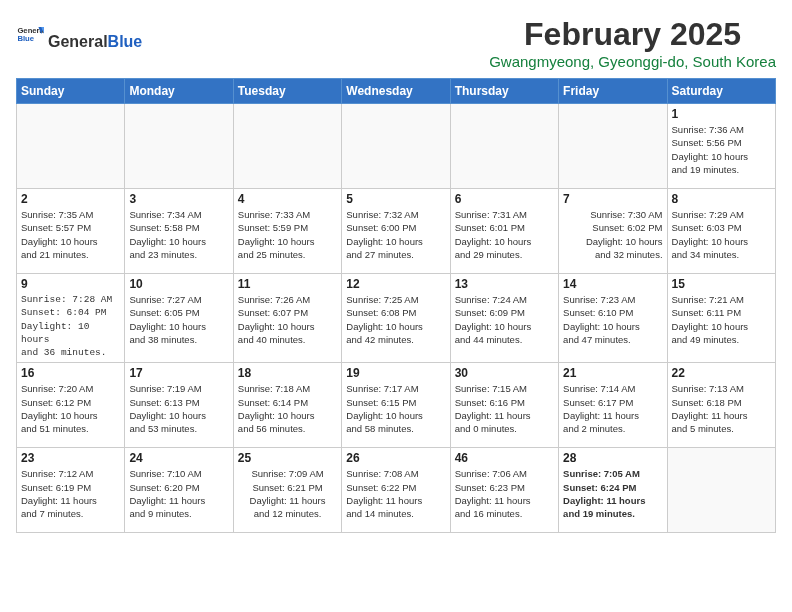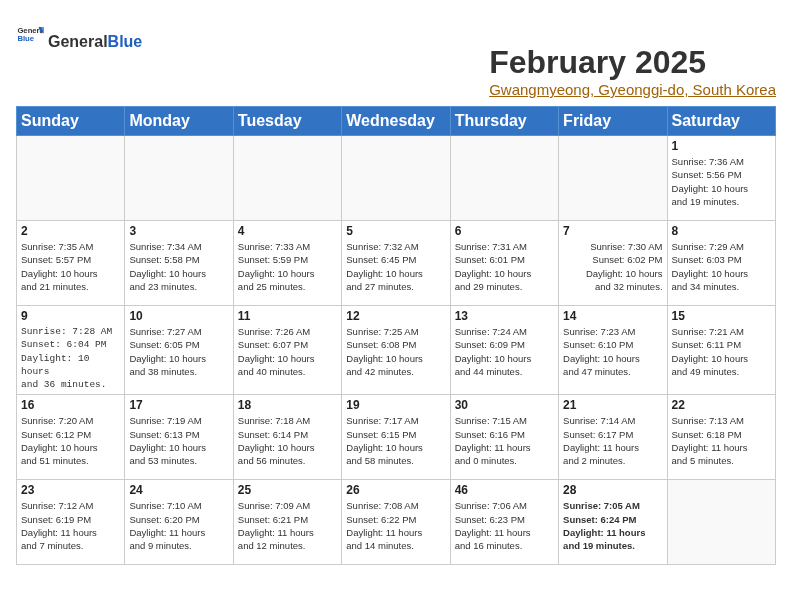--- a/index.html
+++ b/index.html
@@ -27,42 +27,40 @@
       line-height: 1.2;
       margin-top: 16px;
     }
     .logo-text .general { color: #333; }
     .logo-text .blue { color: #2060c0; }
     .logo-icon {
       width: 28px;
       height: 28px;
     }
     .title-area {
-      text-align: left;
-      margin-top: 28px;
+      text-align: center;
     }
     .month-year {
       font-size: 32px;
       font-weight: bold;
       color: #333;
     }
     .location {
       font-size: 15px;
-      color: #a16207;
-      text-decoration: underline;
+      color: #15803d;
     }
     .calendar {
       width: 100%;
       border-collapse: collapse;
       table-layout: fixed;
     }
     .calendar th {
       background-color: #3373c4;
       color: #fff;
-      font-size: 16px;
+      font-size: 12px;
       font-weight: bold;
       padding: 5px 4px;
       text-align: left;
       border: 1px solid #5590d0;
     }
     .calendar td {
       border: 1px solid #ccc;
       vertical-align: top;
       padding: 3px 4px;
       font-size: 10px;
@@ -151,21 +149,21 @@
         <td>
           <div class="day-number">4</div>
           <div class="day-info" style="white-space: pre-line;">Sunrise: 7:33 AM
 Sunset: 5:59 PM
 Daylight: 10 hours
 and 25 minutes.</div>
         </td>
         <td>
           <div class="day-number">5</div>
           <div class="day-info" style="white-space: pre-line;">Sunrise: 7:32 AM
-Sunset: 6:45 PM
+Sunset: 6:00 PM
 Daylight: 10 hours
 and 27 minutes.</div>
         </td>
         <td>
           <div class="day-number">6</div>
           <div class="day-info" style="white-space: pre-line;">Sunrise: 7:31 AM
 Sunset: 6:01 PM
 Daylight: 10 hours
 and 29 minutes.</div>
         </td>
@@ -296,21 +294,21 @@
         </td>
         <td>
           <div class="day-number">24</div>
           <div class="day-info" style="white-space: pre-line;">Sunrise: 7:10 AM
 Sunset: 6:20 PM
 Daylight: 11 hours
 and 9 minutes.</div>
         </td>
         <td>
           <div class="day-number">25</div>
-          <div class="day-info" style="white-space: pre-line;">Sunrise: 7:09 AM
+          <div class="day-info" style="white-space: pre-line; text-align: center;">Sunrise: 7:09 AM
 Sunset: 6:21 PM
 Daylight: 11 hours
 and 12 minutes.</div>
         </td>
         <td>
           <div class="day-number">26</div>
           <div class="day-info" style="white-space: pre-line;">Sunrise: 7:08 AM
 Sunset: 6:22 PM
 Daylight: 11 hours
 and 14 minutes.</div>

